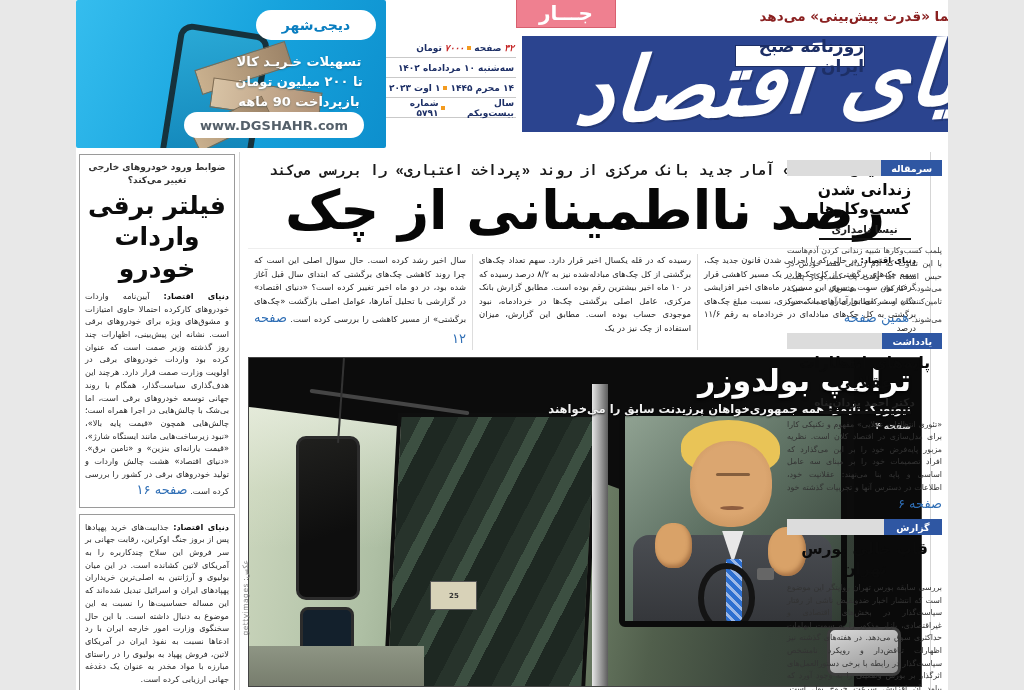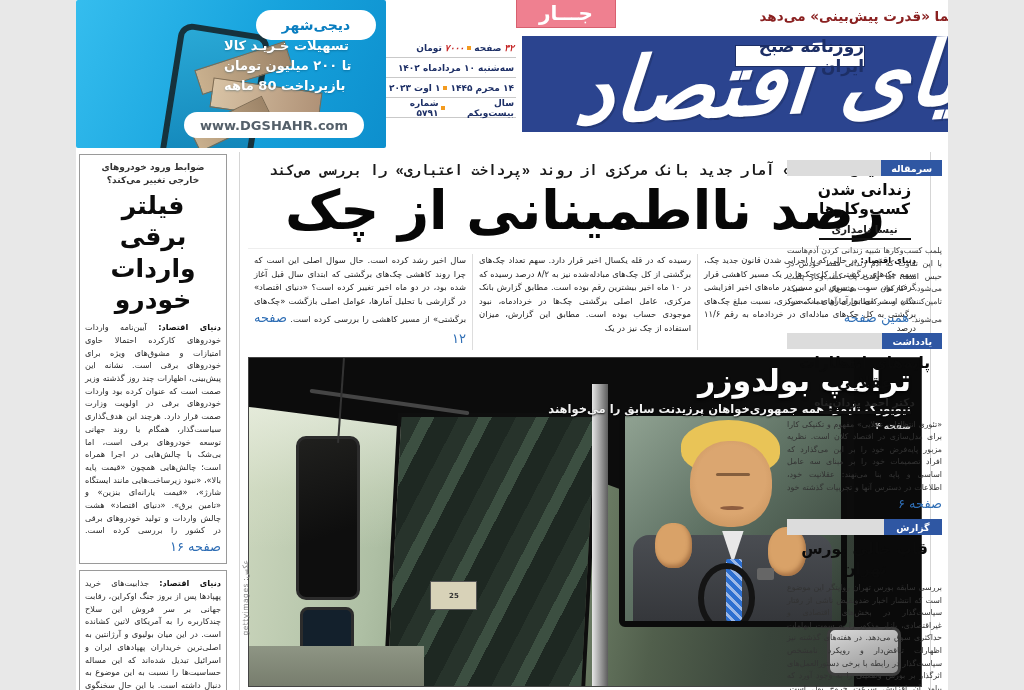--- a/index.html
+++ b/index.html
@@ -8,36 +8,36 @@
   .page { position:relative; width:872px; height:690px; margin:0 auto; background:#ffffff; overflow:hidden; direction:rtl; }
 
   
   .ad { position:absolute; left:0; top:0; width:310px; height:148px; background:linear-gradient(115deg,#35bdee 0%,#17a3dd 55%,#0d8fcd 100%); border-radius:2px; overflow:hidden; cursor:pointer; }
   .ad-phone { position:absolute; left:92px; top:28px; width:92px; height:150px; border:6px solid #16323c; border-radius:14px; background:linear-gradient(160deg,#2aa9d6,#0d7fb4); transform:rotate(9deg); }
   .ad-note { position:absolute; background:linear-gradient(90deg,#c9b08e,#9d8468); border:1px solid #7c6a52; }
   .n1 { left:120px; top:55px; width:95px; height:26px; transform:rotate(-18deg); }
   .n2 { left:135px; top:85px; width:110px; height:30px; transform:rotate(8deg); background:linear-gradient(90deg,#d8c3a5,#b09277); }
   .n3 { left:115px; top:112px; width:80px; height:24px; transform:rotate(-26deg); }
   .ad-logo { position:absolute; right:10px; top:10px; width:120px; height:30px; background:#fff; border-radius:16px; display:flex; align-items:center; justify-content:center; color:#0a7ec0; font-weight:bold; font-size:14px; }
-  .ad-text { position:absolute; right:12px; top:36px; width:150px; color:#fff; font-weight:bold; font-size:13px; line-height:1.55; text-align:left; text-shadow:0 1px 2px rgba(0,60,90,.35); }
+  .ad-text { position:absolute; right:12px; top:52px; width:150px; color:#fff; font-weight:bold; font-size:13px; line-height:1.55; text-align:center; text-shadow:0 1px 2px rgba(0,60,90,.35); }
   .ad-url { position:absolute; right:22px; bottom:10px; width:180px; height:26px; background:#fff; border-radius:14px; display:flex; align-items:center; justify-content:center; color:#55606a; font-weight:bold; font-size:13px; direction:ltr; }
 
   .masthead { position:absolute; left:310px; top:0; width:714px; height:150px; }
   .slogan { position:absolute; right:14px; top:8px; color:#8a2020; font-weight:bold; font-size:13.5px; }
   .jar-logo { position:absolute; left:130px; top:-12px; width:100px; height:40px; background:#ef8090; color:#fff; font-weight:bold; font-size:20px; display:flex; align-items:flex-end; justify-content:center; padding-bottom:2px; border:1px solid #d8606f; }
   .banner { position:absolute; left:136px; right:0; top:36px; height:96px; background:#2b448f; }
   .paper-name { position:absolute; right:30px; left:10px; top:-34px; height:160px; color:#fff; font-size:88px; font-weight:bold; font-style:italic; text-align:center; transform:rotate(-3deg) skewX(-8deg); text-shadow:2px 2px 0 rgba(0,0,0,.15); white-space:nowrap; overflow:visible; line-height:160px; }
   .morning-box { position:absolute; right:235px; top:9px; width:130px; height:22px; background:#fff; border:1px solid #1d2f66; display:flex; align-items:center; justify-content:center; color:#1d2f66; font-weight:bold; font-size:17px; z-index:3; }
   .issue-info { position:absolute; left:0; top:38px; width:130px; }
   .info-row { height:20px; border-bottom:1px solid #c9c9c9; display:flex; align-items:center; justify-content:flex-start; gap:3px; font-size:9px; color:#1d2f66; font-weight:bold; padding:0 2px; }
   .red-num { color:#c62828;font-style:italic; }
   .sq { display:inline-block; width:4px; height:4px; background:#f39b1f; }
 
   
-  .left-col  { position:absolute; left:0; top:152px; width:162px; bottom:0; padding:2px 11px 0 3px; }
+  .left-col  { position:absolute; left:0; top:152px; width:162px; bottom:0; padding:2px 3px 0 3px; }
   .center    { position:absolute; left:163px; top:152px; width:692px; bottom:0; border-left:1px solid #d5d5d5; border-right:1px solid #d5d5d5; padding:4px 8px 0 8px; }
   .sidebar   { position:absolute; right:0; top:152px; width:168px; bottom:0; padding:4px 6px 16px 7px; }
 
   
   .art-box { border:1px solid #9a9a9a; padding:6px 5px; margin-bottom:6px; background:#fff; }
   .kicker-sm { font-size:9px; font-weight:bold; color:#333; text-align:center; line-height:1.4; }
   .title-xl { font-size:25px; font-weight:900; color:#0c0c0c; text-align:center; line-height:1.25; margin:4px 0 6px; }
   .title-lg { font-size:21px; font-weight:900; color:#0c0c0c; text-align:center; line-height:1.3; margin:2px 0 6px; }
   .body-sm { font-size:8.2px; color:#2a2a2a; text-align:justify; line-height:1.55; }
   .lead-word { font-weight:bold; color:#111; }
@@ -98,21 +98,21 @@
 
   <div class="ad">
     <div class="ad-phone"></div>
     <div class="ad-note n1"></div>
     <div class="ad-note n2"></div>
     <div class="ad-note n3"></div>
     <div class="ad-logo">دیجی‌شهر</div>
     <div class="ad-text">
       <div>تسهیلات خـریـد کالا</div>
       <div>تا ۲۰۰ میلیون تومان</div>
-      <div>بازپرداخت 80 ماهه</div>
+      <div>بازپرداخت 90 ماهه</div>
     </div>
     <div class="ad-url">www.DGSHAHR.com</div>
   </div>
 
   <div class="masthead">
     <div class="slogan">«دنیای اقتصاد» به شما «قدرت پیش‌بینی» می‌دهد</div>
     <div class="jar-logo">جـــار</div>
     <div class="banner">
       <div class="morning-box">روزنامه صبح ایران</div>
       <div class="paper-name">دنیای اقتصاد</div>

